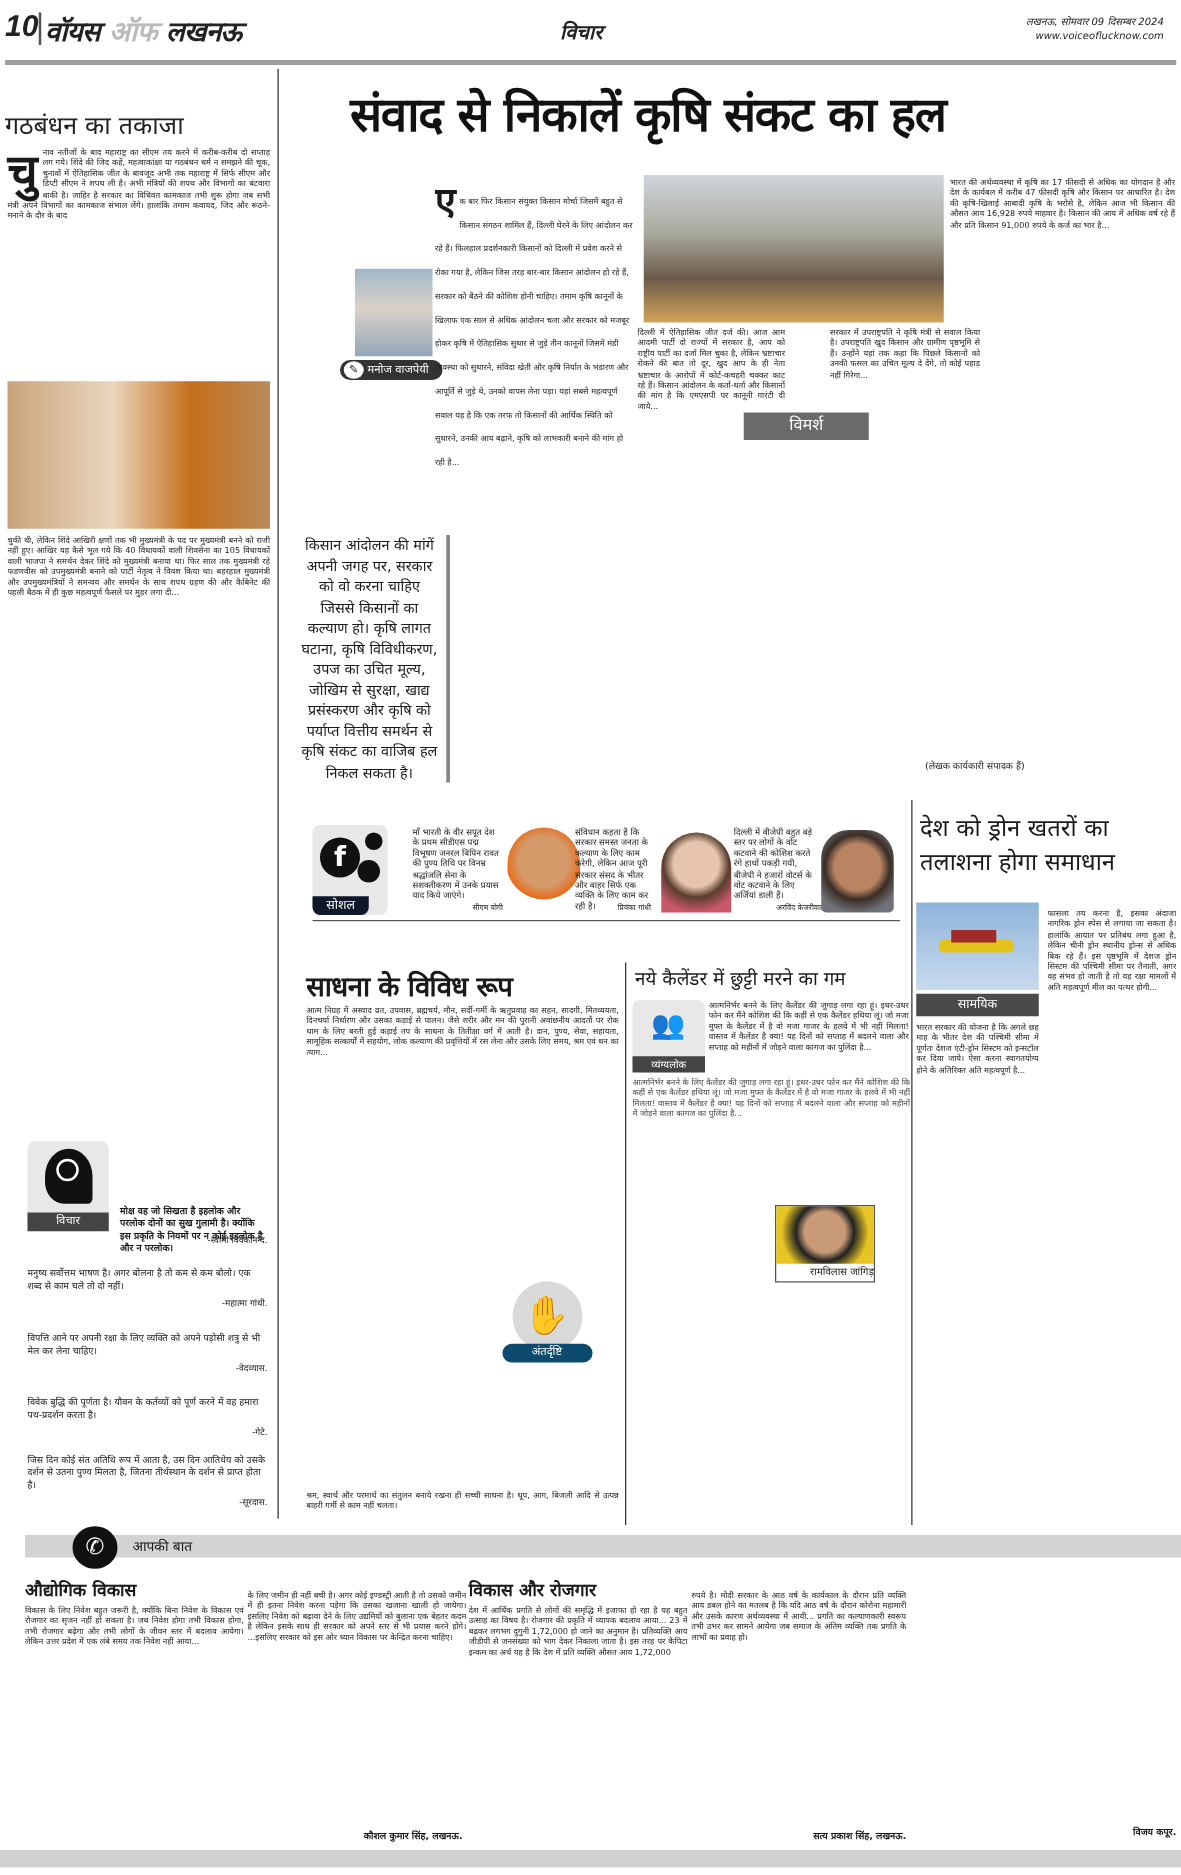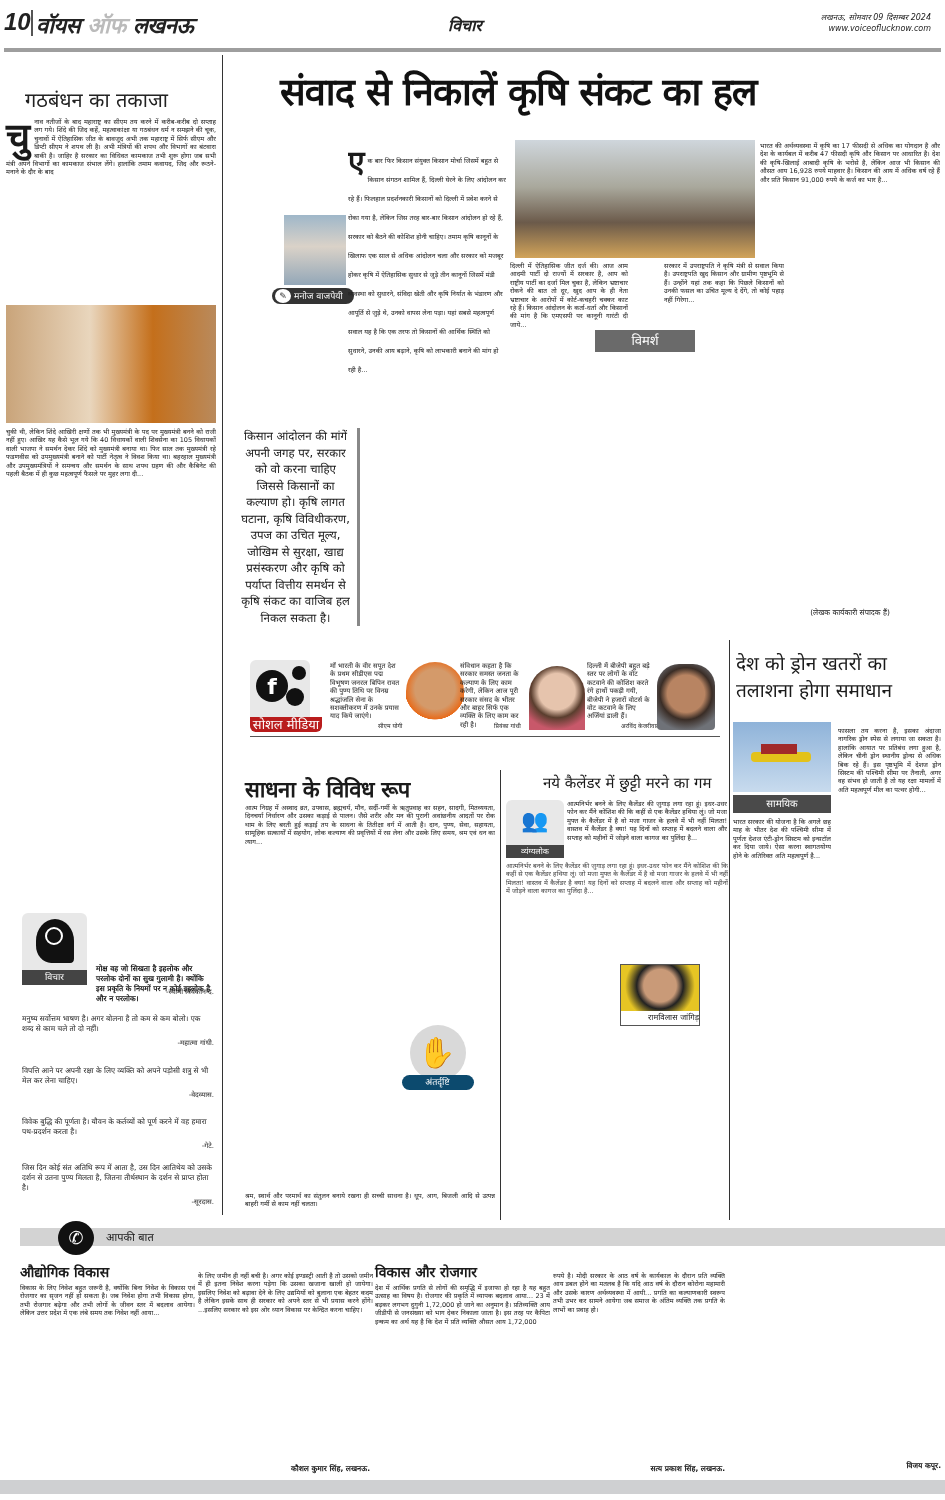--- a/index.html
+++ b/index.html
@@ -43,21 +43,21 @@
   <span class="abs sec-name" style="left:448px;top:14px;">विचार</span>
   <div class="abs dateline" style="right:14px;top:12px;width:220px;">
     <div>लखनऊ, सोमवार 09 दिसम्बर 2024</div>
     <div>www.voiceoflucknow.com</div>
   </div>
 </div>
 <div class="abs rule" style="left:4px;top:48px;width:937px;"></div>
 
 <div class="abs vline" style="left:222px;top:55px;height:1160px;"></div>
 
-<div class="abs hl-side" style="left:4px;top:86px;width:215px;margin-left:21px;">गठबंधन का तकाजा</div>
+<div class="abs hl-side" style="left:4px;top:86px;width:215px;">गठबंधन का तकाजा</div>
 <div class="abs" style="left:6px;top:118px;width:210px;">
   <span style="float:left;font-size:38px;font-weight:bold;line-height:38px;margin-right:4px;">चु</span>
   <span class="small" style="display:block;">नाव नतीजों के बाद महाराष्ट्र का सीएम तय करने में करीब-करीब दो सप्ताह लग गये। शिंदे की जिद कहें, महत्वाकांक्षा या गठबंधन धर्म न समझने की चूक, चुनावों में ऐतिहासिक जीत के बावजूद अभी तक महाराष्ट्र में सिर्फ सीएम और डिप्टी सीएम ने शपथ ली है। अभी मंत्रियों की शपथ और विभागों का बंटवारा बाकी है। जाहिर है सरकार का विधिवत कामकाज तभी शुरू होगा जब सभी मंत्री अपने विभागों का कामकाज संभाल लेंगे। हालांकि तमाम कवायद, जिद और रूठने-मनाने के दौर के बाद</span>
 </div>
 <div class="abs photo" style="left:6px;top:305px;width:210px;height:118px;background:linear-gradient(90deg,#c9a47a,#e9d6bd 40%,#c46f1b 70%,#b98a5c);"></div>
 <div class="abs small" style="left:6px;top:428px;width:210px;height:520px;overflow:hidden;">चुकी थी, लेकिन शिंदे आखिरी क्षणों तक भी मुख्यमंत्री के पद पर मुख्यमंत्री बनने को राजी नहीं हुए। आखिर यह कैसे भूल गये कि 40 विधायकों वाली शिवसेना का 105 विधायकों वाली भाजपा ने समर्थन देकर शिंदे को मुख्यमंत्री बनाया था। फिर साल तक मुख्यमंत्री रहे फडणवीस को उपमुख्यमंत्री बनाने को पार्टी नेतृत्व ने विवश किया था। बहरहाल मुख्यमंत्री और उपमुख्यमंत्रियों ने समन्वय और समर्थन के साथ शपथ ग्रहण की और कैबिनेट की पहली बैठक में ही कुछ महत्वपूर्ण फैसले पर मुहर लगा दी...</div>
 
 <div class="abs hl-main" style="left:280px;top:64px;">संवाद से निकालें कृषि संकट का हल</div>
 
 <div class="abs" style="left:272px;top:215px;width:82px;height:110px;">
@@ -75,27 +75,27 @@
   <span class="small">क बार फिर किसान संयुक्त किसान मोर्चा जिसमें बहुत से किसान संगठन शामिल हैं, दिल्ली घेरने के लिए आंदोलन कर रहे हैं। फिलहाल प्रदर्शनकारी किसानों को दिल्ली में प्रवेश करने से रोका गया है, लेकिन जिस तरह बार-बार किसान आंदोलन हो रहे हैं, सरकार को बैठने की कोशिश होनी चाहिए। तमाम कृषि कानूनों के खिलाफ एक साल से अधिक आंदोलन चला और सरकार को मजबूर होकर कृषि में ऐतिहासिक सुधार से जुड़े तीन कानूनों जिसमें मंडी व्यवस्था को सुधारने, संविदा खेती और कृषि निर्यात के भंडारण और आपूर्ति से जुड़े थे, उनको वापस लेना पड़ा। यहां सबसे महत्वपूर्ण सवाल यह है कि एक तरफ तो किसानों की आर्थिक स्थिति को सुधारने, उनकी आय बढ़ाने, कृषि को लाभकारी बनाने की मांग हो रही है...</span>
 </div>
 
 <div class="abs photo" style="left:515px;top:140px;width:240px;height:118px;background:linear-gradient(180deg,#cfd6dc 0%,#a9a89c 40%,#6b5a4a 70%,#d2a45a 100%);"></div>
 
 <div class="abs small" style="left:510px;top:262px;width:118px;height:388px;overflow:hidden;">दिल्ली में ऐतिहासिक जीत दर्ज की। आज आम आदमी पार्टी दो राज्यों में सरकार है, आप को राष्ट्रीय पार्टी का दर्जा मिल चुका है, लेकिन भ्रष्टाचार रोकने की बात तो दूर, खुद आप के ही नेता भ्रष्टाचार के आरोपों में कोर्ट-कचहरी चक्कर काट रहे हैं। किसान आंदोलन के कर्ता-धर्ता और किसानों की मांग है कि एमएसपी पर कानूनी गारंटी दी जाये...</div>
 <div class="abs small" style="left:632px;top:262px;width:120px;height:388px;overflow:hidden;margin-left:32px;">सरकार में उपराष्ट्रपति ने कृषि मंत्री से सवाल किया है। उपराष्ट्रपति खुद किसान और ग्रामीण पृष्ठभूमि से हैं। उन्होंने यहां तक कहा कि पिछले किसानों को उनकी फसल का उचित मूल्य दे देंगे, तो कोई पहाड़ नहीं गिरेगा...</div>
 <div class="abs gray-box" style="left:595px;top:330px;width:100px;height:22px;font-size:13px;line-height:22px;background:#6a6a6a;">विमर्श</div>
 
 <div class="abs small" style="left:760px;top:142px;width:180px;height:450px;overflow:hidden;">भारत की अर्थव्यवस्था में कृषि का 17 फीसदी से अधिक का योगदान है और देश के कार्यबल में करीब 47 फीसदी कृषि और किसान पर आधारित है। देश की कृषि-खिलाई आबादी कृषि के भरोसे है, लेकिन आज भी किसान की औसत आय 16,928 रुपये माहवार है। किसान की आय में अधिक वर्ष रहे हैं और प्रति किसान 91,000 रुपये के कर्ज का भार है...</div>
-<div class="abs" style="left:760px;top:607px;width:180px;font-size:7.5px;text-align:center;">(लेखक कार्यकारी संपादक हैं)</div>
+<div class="abs" style="left:740px;top:607px;width:180px;font-size:7.5px;text-align:left;">(लेखक कार्यकारी संपादक हैं)</div>
 
 <div class="abs icon-box" style="left:250px;top:660px;width:60px;height:72px;">
   <div style="position:absolute;left:6px;top:10px;width:32px;height:32px;border-radius:50%;background:#111;color:#fff;font-weight:bold;font-size:22px;text-align:center;line-height:34px;">f</div>
   <div style="position:absolute;left:42px;top:6px;width:14px;height:14px;border-radius:50%;background:#111;"></div>
   <div style="position:absolute;left:36px;top:28px;width:18px;height:18px;border-radius:50%;background:#111;"></div>
-  <div class="gray-box" style="position:absolute;left:0;bottom:0;width:72px;height:15px;font-size:13px;line-height:15px;background:#b91c1c;border-radius:0 0 6px 6px;">सोशल मीडिया</div>
+  <div class="gray-box" style="position:absolute;left:0;bottom:0;width:45px;height:15px;font-size:10px;line-height:15px;background:#0f172a;border-radius:0 0 6px 6px;">सोशल मीडिया</div>
 </div>
 <div class="abs" style="left:330px;top:662px;width:134px;height:68px;">
   <div style="font-size:6.8px;line-height:8.4px;width:70px;">माँ भारती के वीर सपूत देश के प्रथम सीडीएस पद्म विभूषण जनरल बिपिन रावत की पुण्य तिथि पर विनम्र श्रद्धांजलि सेना के सशक्तीकरण में उनके प्रयास याद किये जाएंगे।</div>
   <div style="font-size:6px;position:absolute;left:48px;bottom:0;">सीएम योगी</div>
   <div class="photo" style="position:absolute;right:0;top:0;width:58px;height:68px;border-radius:30px 30px 0 0;background:radial-gradient(circle at 50% 40%,#d49a6a 0 40%,#e86b1a 60%,#fff 61%);"></div>
 </div>
 <div class="abs" style="left:460px;top:662px;width:125px;height:68px;">
   <div style="font-size:6.8px;line-height:8.4px;width:66px;">संविधान कहता है कि सरकार समस्त जनता के कल्याण के लिए काम करेगी, लेकिन आज पूरी सरकार संसद के भीतर और बाहर सिर्फ एक व्यक्ति के लिए काम कर रही है।</div>
   <div style="font-size:6px;position:absolute;left:34px;bottom:0;">प्रियंका गांधी</div>
   <div class="photo" style="position:absolute;right:0;top:4px;width:56px;height:64px;border-radius:28px 28px 0 0;background:radial-gradient(circle at 50% 40%,#e6c4ad 0 38%,#5a3e2e 55%,#c8586a 80%);"></div>
@@ -120,21 +120,21 @@
 <div class="abs sub-hl" style="left:245px;top:773px;">साधना के विविध रूप</div>
 <div class="abs small" style="left:245px;top:804px;width:250px;height:385px;overflow:hidden;">आत्म निग्रह में अस्वाद व्रत, उपवास, ब्रह्मचर्य, मौन, सर्दी-गर्मी के ऋतुप्रवाह का सहन, सादगी, मितव्ययता, दिनचर्या निर्धारण और उसका कड़ाई से पालन। जैसे शरीर और मन की पुरानी अवांछनीय आदतों पर रोक थाम के लिए बरती हुई कड़ाई तप के साधना के तितीक्षा वर्ग में आती है। दान, पुण्य, सेवा, सहायता, सामूहिक सत्कार्यों में सहयोग, लोक कल्याण की प्रवृत्तियों में रस लेना और उसके लिए समय, श्रम एवं धन का त्याग...</div>
 <div class="abs" style="left:395px;top:1025px;width:85px;height:72px;">
   <div style="width:56px;height:56px;margin:0 auto;border-radius:50%;background:#d9d9d9;text-align:center;font-size:30px;line-height:56px;color:#222;">✋</div>
   <div class="gray-box" style="width:72px;height:15px;margin:-6px auto 0;border-radius:8px;font-size:9px;line-height:15px;background:#0c4a6e;">अंतर्दृष्टि</div>
 </div>
 <div class="abs small" style="left:245px;top:1192px;width:250px;">श्रम, स्वार्थ और परमार्थ का संतुलन बनाये रखना ही सच्ची साधना है। धूप, आग, बिजली आदि से उत्पन्न बाहरी गर्मी से काम नहीं चलता।</div>
 
 <div class="abs vline" style="left:500px;top:770px;height:450px;"></div>
 
-<div class="abs sub-hl2" style="left:508px;top:772px;width:225px;white-space:nowrap;margin-left:35px;">नये कैलेंडर में छुट्टी मरने का गम</div>
+<div class="abs sub-hl2" style="left:508px;top:772px;width:225px;white-space:nowrap;">नये कैलेंडर में छुट्टी मरने का गम</div>
 <div class="abs icon-box" style="left:506px;top:800px;width:58px;height:58px;">
   <div style="position:absolute;left:14px;top:6px;width:30px;height:30px;text-align:center;font-size:22px;line-height:30px;">👥</div>
   <div class="gray-box" style="position:absolute;left:0;bottom:0;width:58px;height:13px;font-size:8px;line-height:13px;background:#444;">व्यंग्यलोक</div>
 </div>
 <div class="abs small" style="left:567px;top:800px;width:160px;height:160px;overflow:hidden;">आत्मनिर्भर बनने के लिए कैलेंडर की जुगाड़ लगा रहा हूं। इधर-उधर फोन कर मैंने कोशिश की कि कहीं से एक कैलेंडर हथिया लूं। जो मजा मुफ्त के कैलेंडर में है वो मजा गाजर के हलवे में भी नहीं मिलता! वास्तव में कैलेंडर है क्या! यह दिनों को सप्ताह में बदलने वाला और सप्ताह को महीनों में जोड़ने वाला कागज का पुलिंदा है...</div>
 <div class="abs small filler" style="left:506px;top:862px;width:222px;height:350px;overflow:hidden;">आत्मनिर्भर बनने के लिए कैलेंडर की जुगाड़ लगा रहा हूं। इधर-उधर फोन कर मैंने कोशिश की कि कहीं से एक कैलेंडर हथिया लूं। जो मजा मुफ्त के कैलेंडर में है वो मजा गाजर के हलवे में भी नहीं मिलता! वास्तव में कैलेंडर है क्या! यह दिनों को सप्ताह में बदलने वाला और सप्ताह को महीनों में जोड़ने वाला कागज का पुलिंदा है...</div>
 <div class="abs" style="left:620px;top:964px;width:80px;height:62px;border:1px solid #555;background:#fff;">
   <div class="photo" style="width:78px;height:46px;background:radial-gradient(circle at 50% 45%,#c99a78 0 35%,#222 50%,#e6c524 75%);"></div>
   <div style="font-size:8px;text-align:right;line-height:14px;">रामविलास जांगिड़</div>
 </div>

